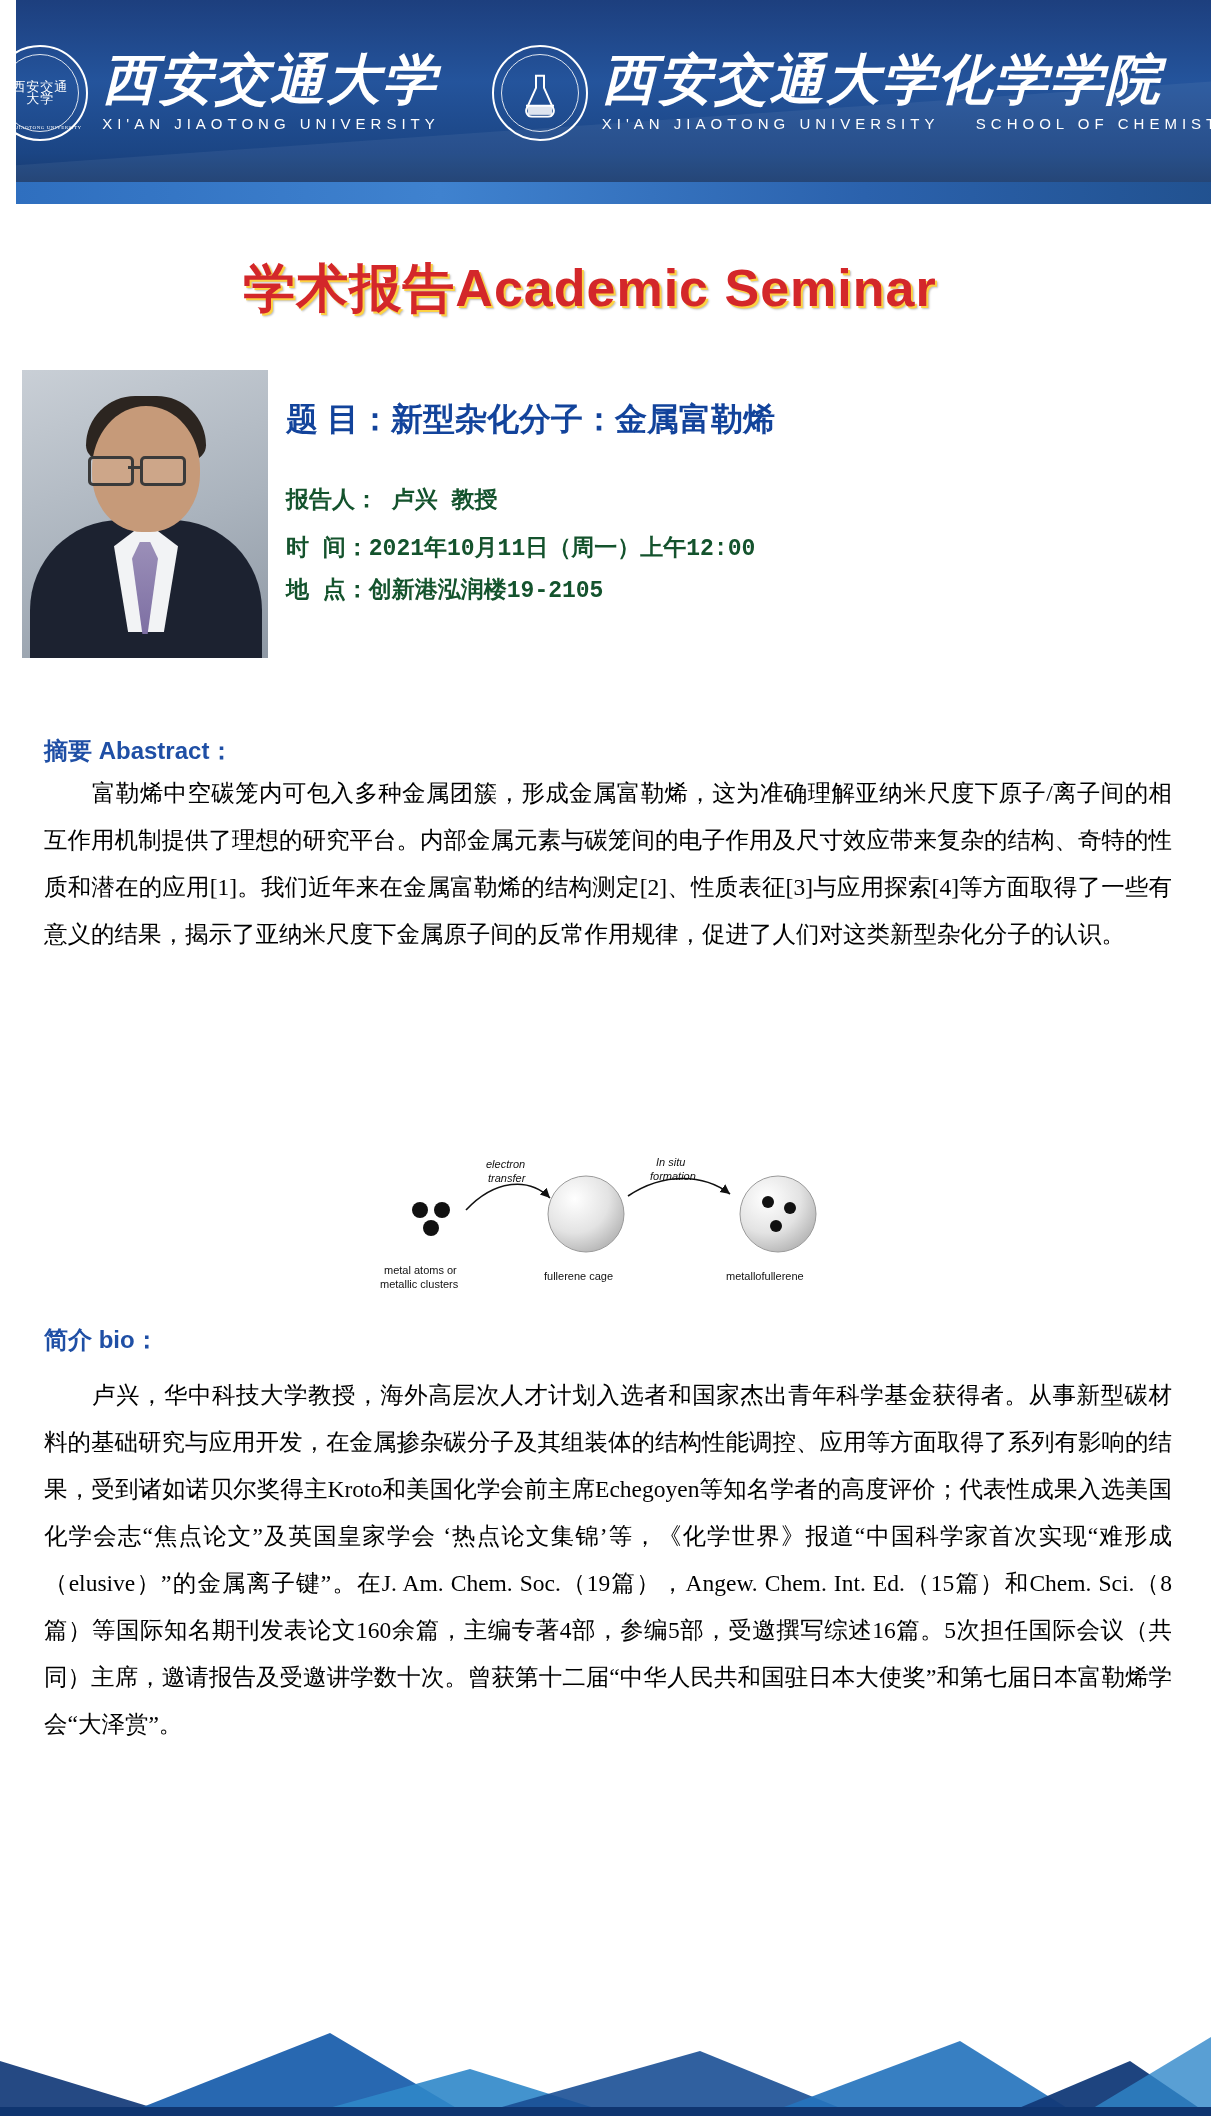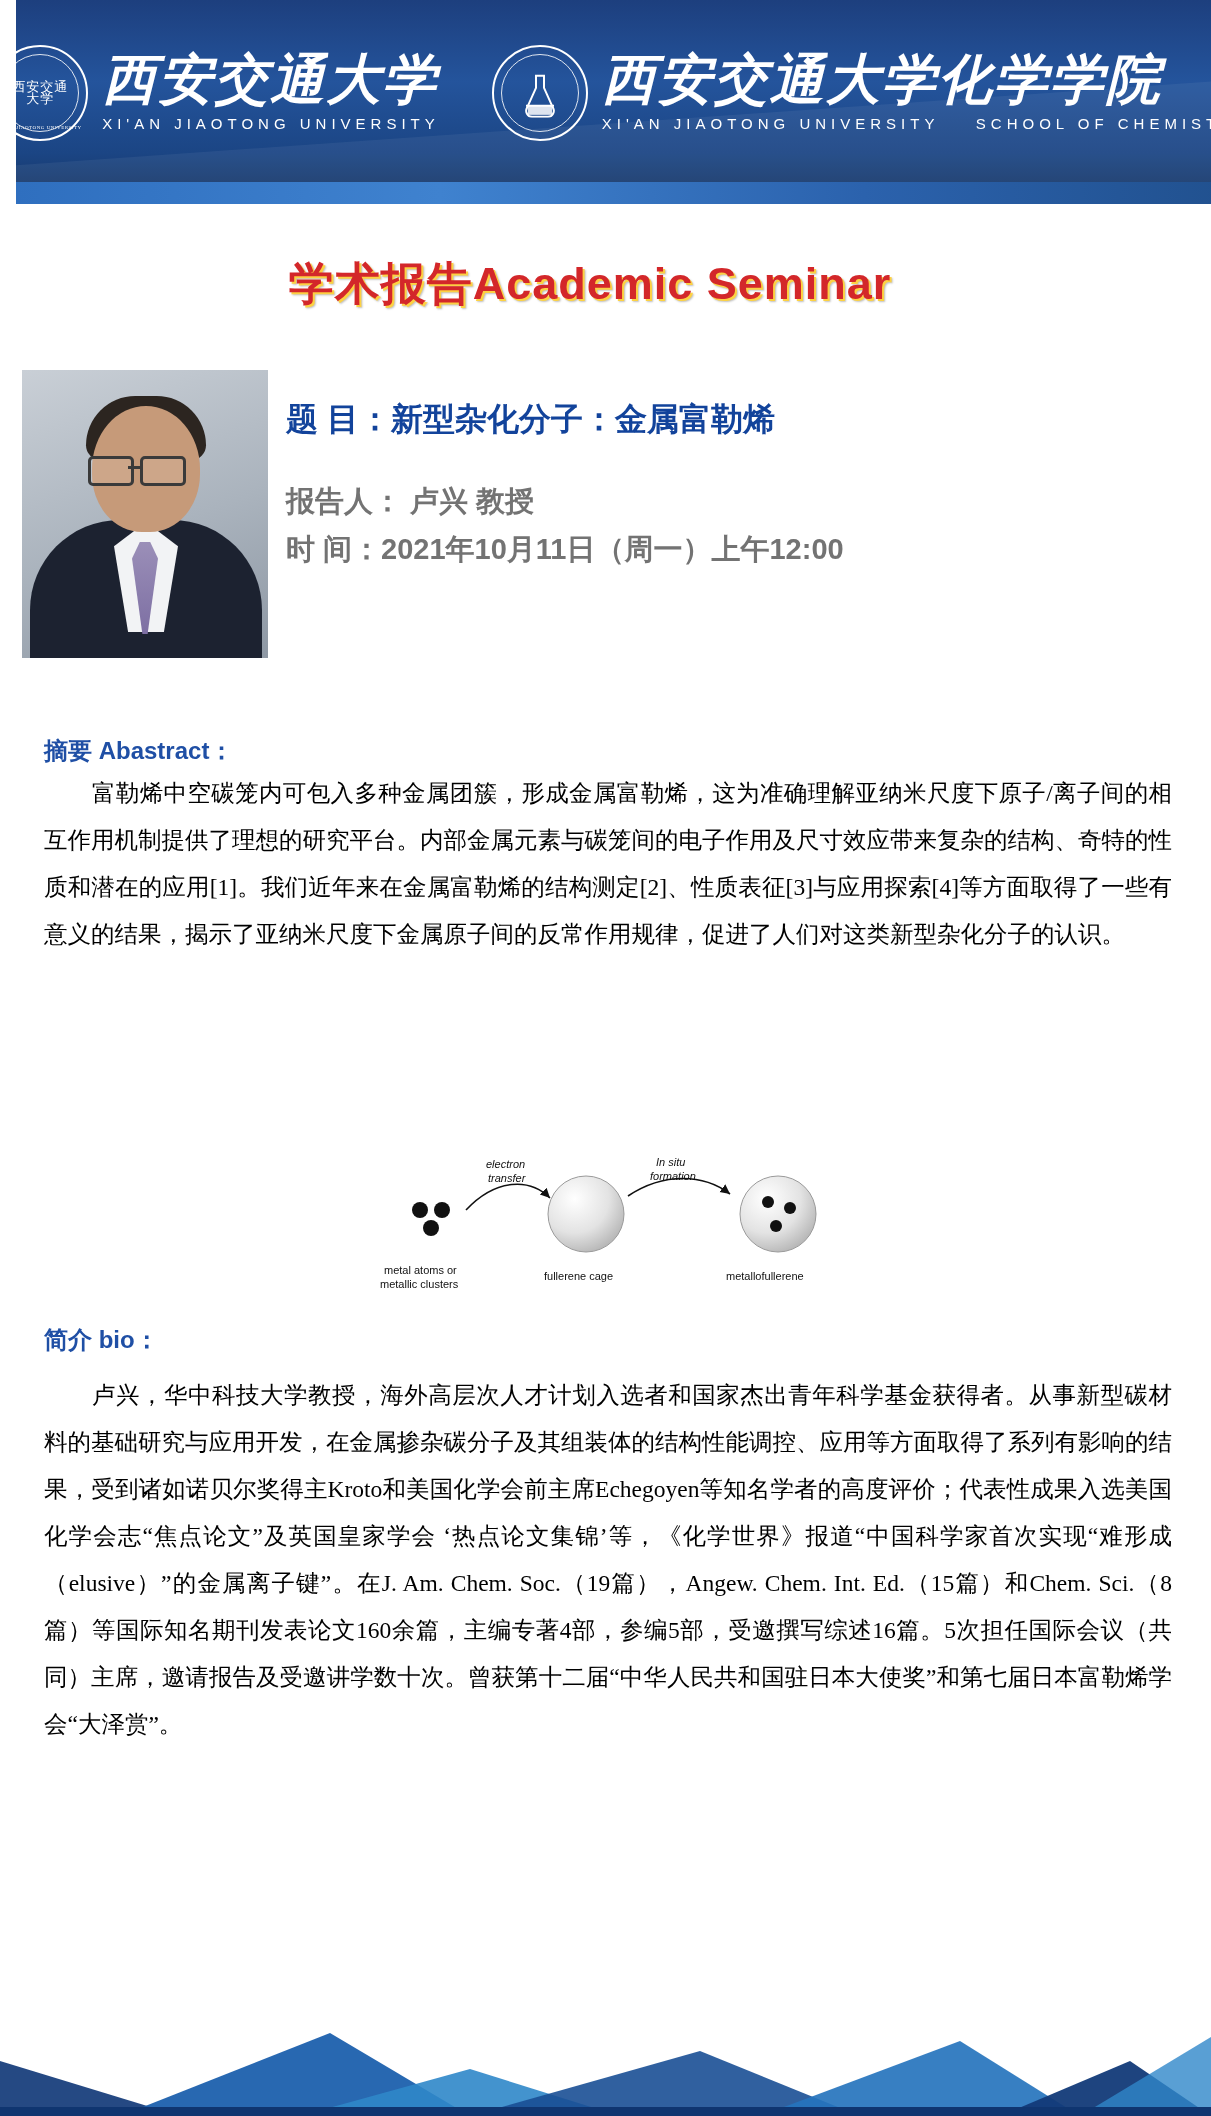--- a/index.html
+++ b/index.html
@@ -140,21 +140,21 @@
   }
 
   
   .seminar-title {
     position: absolute;
     left: 0;
     top: 254px;
     width: 1180px;
     text-align: center;
     font-family: "Liberation Sans", sans-serif;
-    font-size: 45px;
+    font-size: 52px;
     font-weight: bold;
     color: #d3272a;
     letter-spacing: 1px;
     text-shadow: 2px 2px 0 rgba(255,210,60,0.95), 3px 3px 2px rgba(0,0,0,0.25);
   }
 
   
   .portrait {
     position: absolute;
     left: 22px;
@@ -238,24 +238,25 @@
     font-family: "Liberation Sans", sans-serif;
     font-weight: bold;
   }
   .info-topic {
     font-size: 32px;
     color: #12439b;
     margin-bottom: 38px;
     white-space: nowrap;
   }
   .info-line {
-    font-size: 29px;
-    color: #737373;
+    font-size: 23px;
+    color: #14532d;
     line-height: 42px;
     white-space: nowrap;
+    font-family: Liberation Mono, monospace;
   }
   .info-speaker { margin-bottom: 6px; }
 
   
   .sec-head {
     position: absolute;
     font-family: "Liberation Sans", sans-serif;
     font-weight: bold;
     font-size: 24px;
     color: #1f4fa5;
@@ -358,20 +359,21 @@
     <div class="p-head"></div>
     <div class="p-glass l"></div>
     <div class="p-glass r"></div>
     <div class="p-glass-bridge"></div>
   </div>
 
   <div class="info-block">
     <div class="info-topic">题    目：新型杂化分子：金属富勒烯</div>
     <div class="info-line info-speaker">报告人： 卢兴  教授</div>
     <div class="info-line">时   间：2021年10月11日（周一）上午12:00</div>
+    <div class="info-line">地   点：创新港泓润楼19-2105</div>
   </div>
 
   <div class="sec-head" id="abstract-head">摘要 Abastract：</div>
   <div class="body-text" id="abstract-text">富勒烯中空碳笼内可包入多种金属团簇，形成金属富勒烯，这为准确理解亚纳米尺度下原子/离子间的相互作用机制提供了理想的研究平台。内部金属元素与碳笼间的电子作用及尺寸效应带来复杂的结构、奇特的性质和潜在的应用[1]。我们近年来在金属富勒烯的结构测定[2]、性质表征[3]与应用探索[4]等方面取得了一些有意义的结果，揭示了亚纳米尺度下金属原子间的反常作用规律，促进了人们对这类新型杂化分子的认识。</div>
 
   <div class="scheme">
     <svg width="466" height="148" viewBox="0 0 466 148">
       <defs>
         <radialGradient id="sph" cx="35%" cy="30%" r="75%">
           <stop offset="0%" stop-color="#ffffff"></stop>

